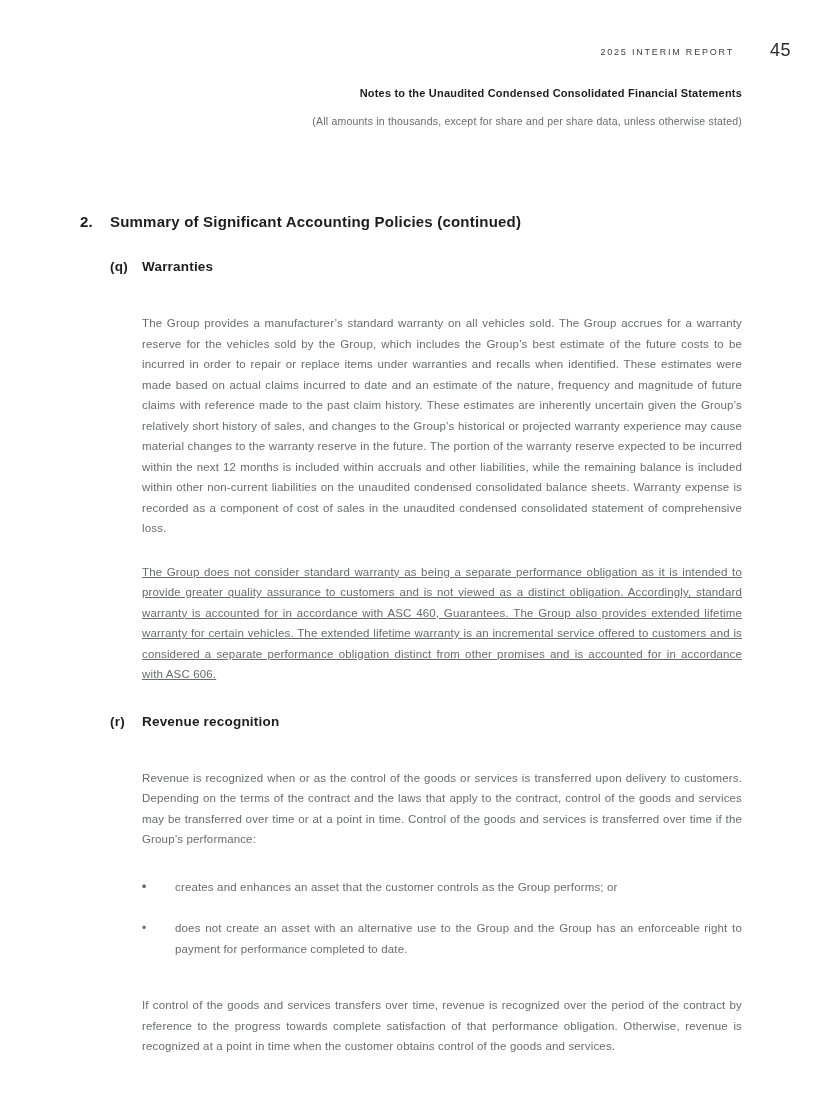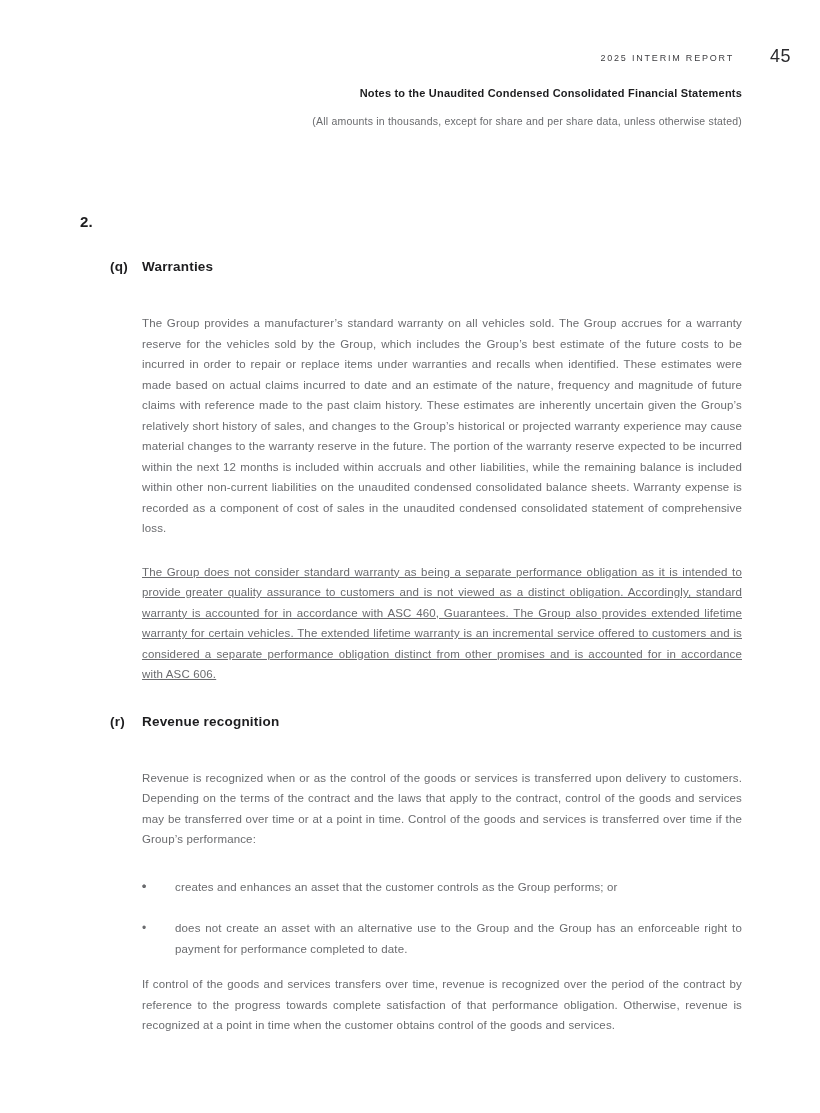--- a/index.html
+++ b/index.html
@@ -10,21 +10,21 @@
     position: relative;
     width: 820px;
     height: 1113px;
     background: #ffffff;
     overflow: hidden;
   }
 
   
   .report-header {
     position: absolute;
-    top: 46px;
+    top: 40px;
     right: 29px;
     display: flex;
     align-items: flex-start;
   }
   .report-label {
     font-size: 9px;
     letter-spacing: 1.8px;
     font-weight: 500;
     color: #3d3d40;
     margin-top: 7px;
@@ -121,41 +121,42 @@
   }
   .bullet-item:not(:last-child) { margin-bottom: 21px; }
   .bullet-dot {
     position: absolute;
     left: 0;
     top: 0;
     font-size: 12px;
     color: #6a6b6e;
   }
 
-  p.closing { margin-top: 15px; }
+  p.closing { margin-top: 36px; }
 </style>
 </head>
 <body>
 
 <div class="page">
 
   <div class="report-header">
     <span class="report-label">2025 INTERIM REPORT</span>
     <span class="page-number">45</span>
   </div>
 
   <div class="title-block">
     <div class="doc-title">Notes to the Unaudited Condensed Consolidated Financial Statements</div>
     <div class="doc-subtitle">(All amounts in thousands, except for share and per share data, unless otherwise stated)</div>
   </div>
 
   <div class="main">
 
     <div class="section-heading">
       <span class="section-num">2.</span>
+      <span class="section-title">Summary of Significant Accounting Policies (continued)</span>
     </div>
 
     <div class="subsection">
       <div class="sub-heading">
         <span class="sub-label">(q)</span>
         <span>Warranties</span>
       </div>
       <div class="sub-body">
         <p class="body">The Group provides a manufacturer’s standard warranty on all vehicles sold. The Group accrues for a warranty reserve for the vehicles sold by the Group, which includes the Group’s best estimate of the future costs to be incurred in order to repair or replace items under warranties and recalls when identified. These estimates were made based on actual claims incurred to date and an estimate of the nature, frequency and magnitude of future claims with reference made to the past claim history. These estimates are inherently uncertain given the Group’s relatively short history of sales, and changes to the Group’s historical or projected warranty experience may cause material changes to the warranty reserve in the future. The portion of the warranty reserve expected to be incurred within the next 12 months is included within accruals and other liabilities, while the remaining balance is included within other non-current liabilities on the unaudited condensed consolidated balance sheets. Warranty expense is recorded as a component of cost of sales in the unaudited condensed consolidated statement of comprehensive loss.</p>
         <p class="body">The Group does not consider standard warranty as being a separate performance obligation as it is intended to provide greater quality assurance to customers and is not viewed as a distinct obligation. Accordingly, standard warranty is accounted for in accordance with ASC 460, Guarantees. The Group also provides extended lifetime warranty for certain vehicles. The extended lifetime warranty is an incremental service offered to customers and is considered a separate performance obligation distinct from other promises and is accounted for in accordance with ASC 606.</p>

